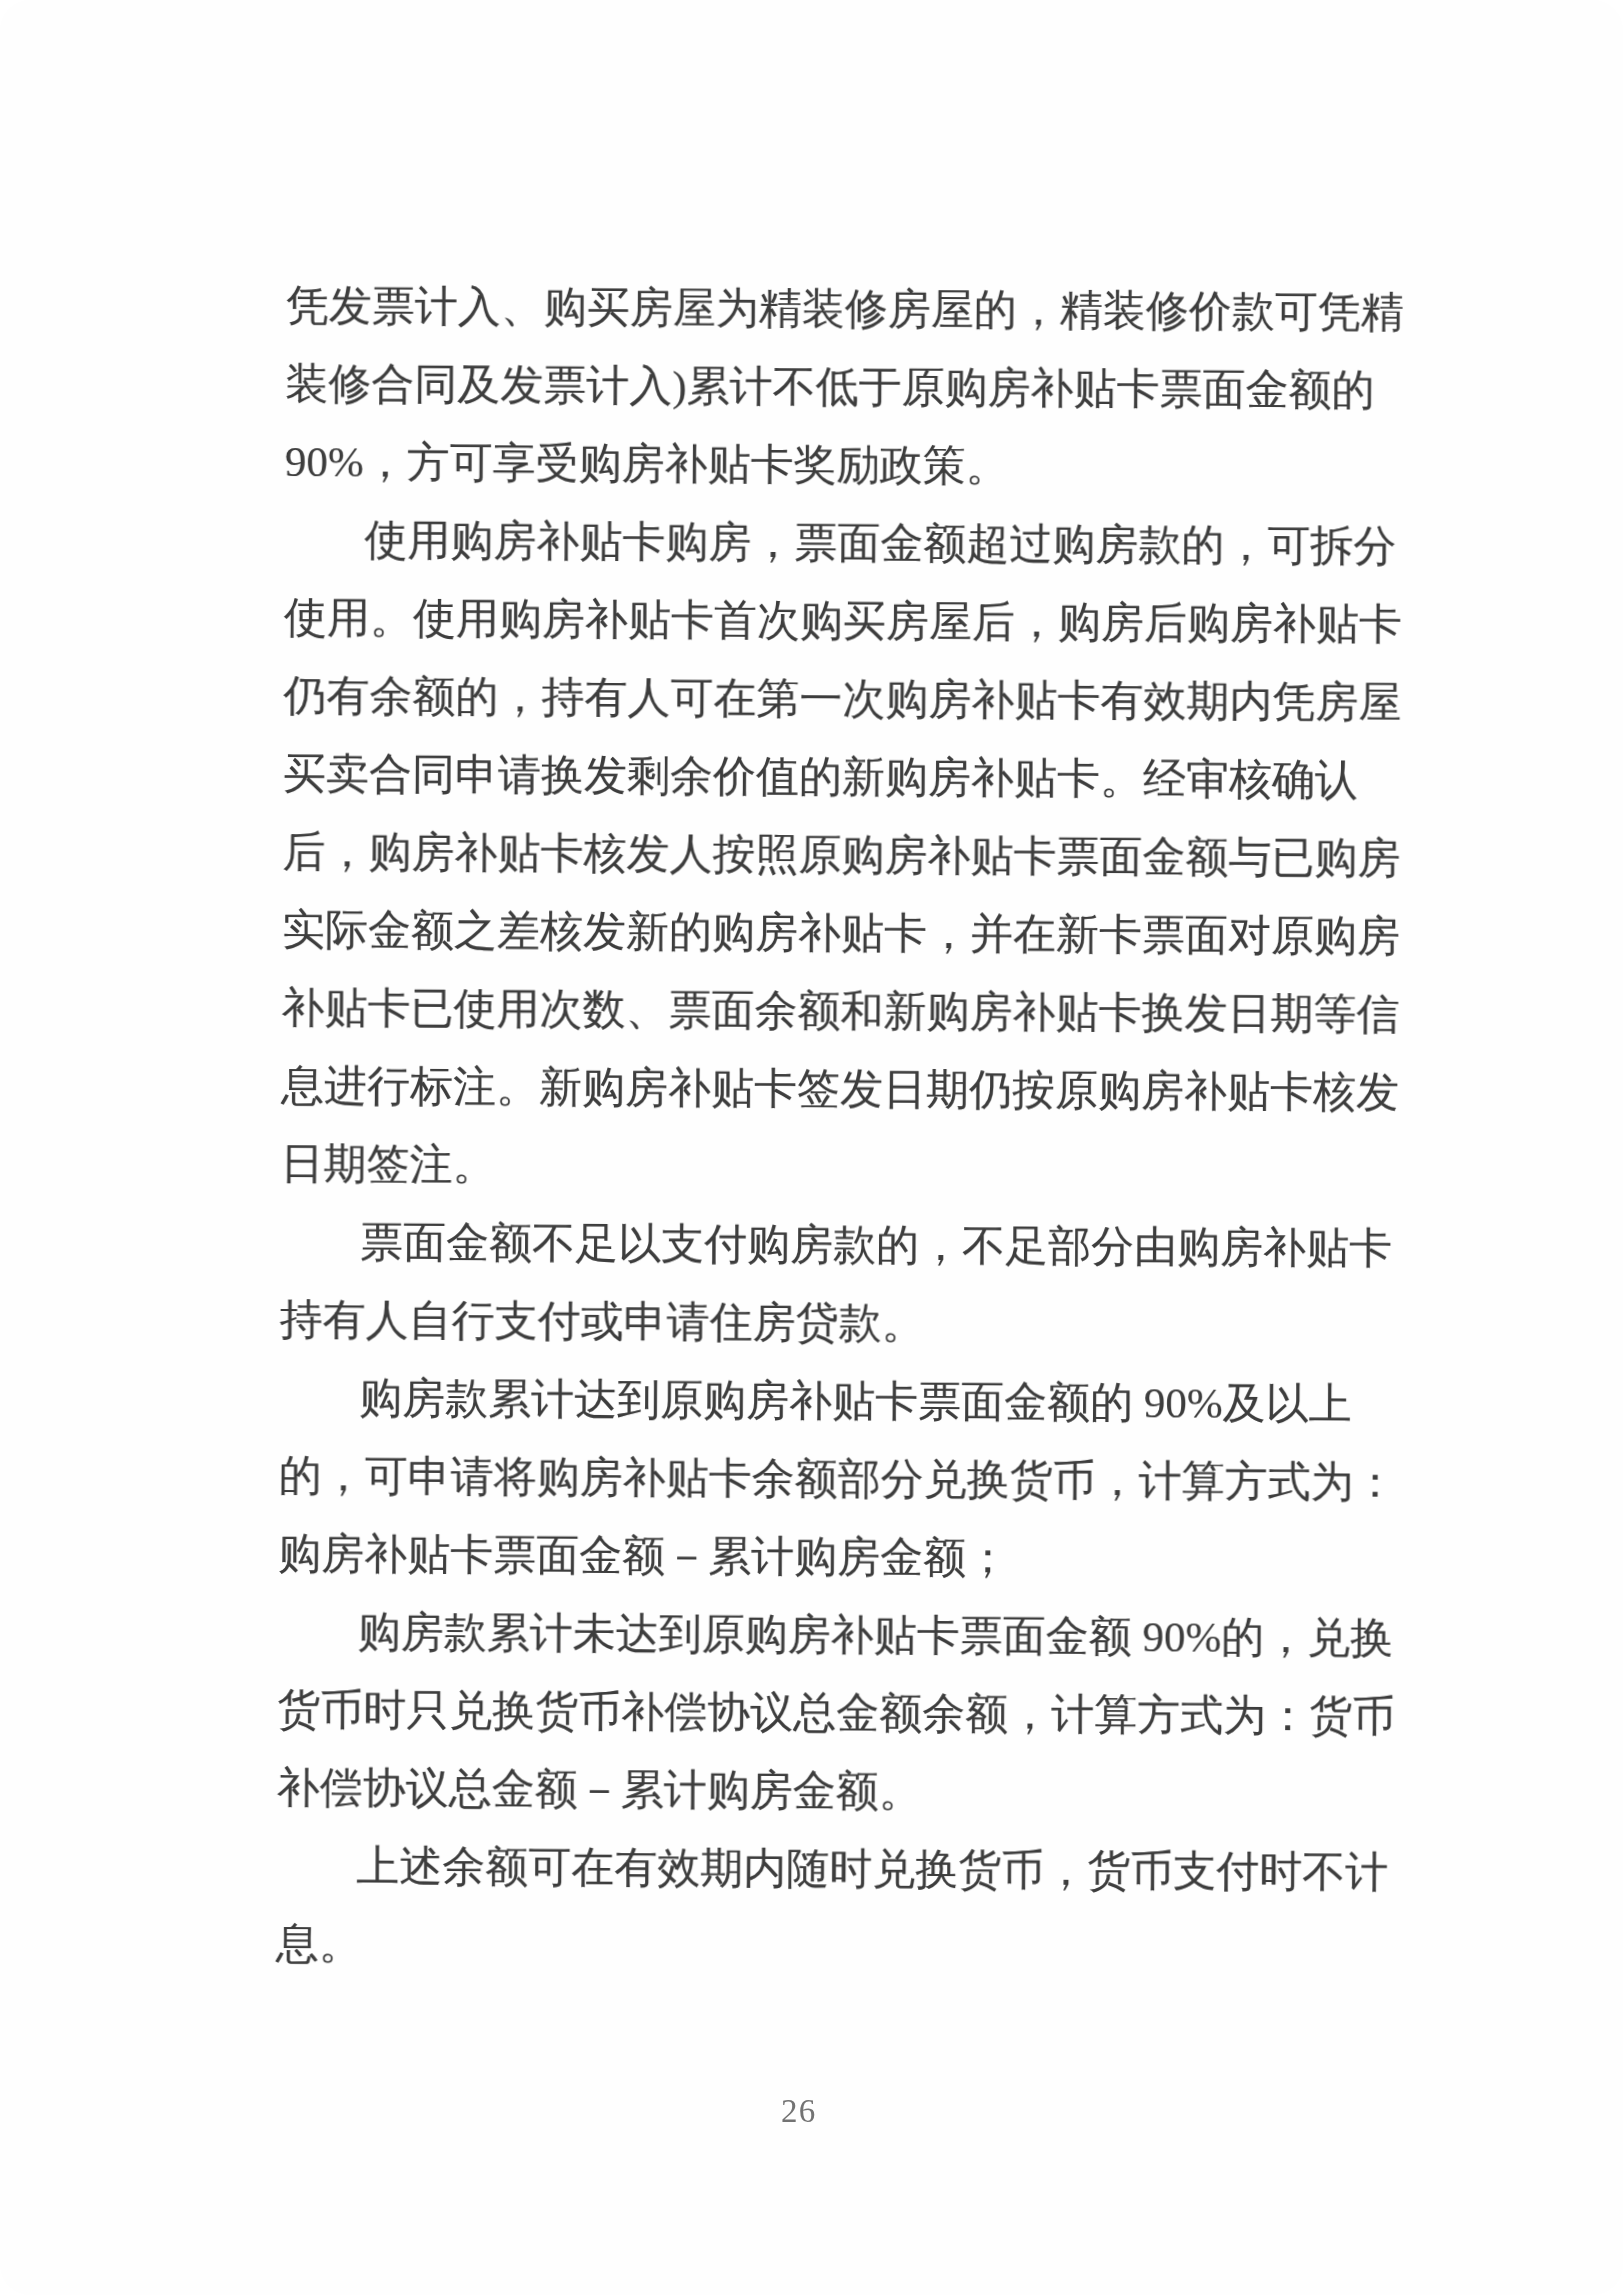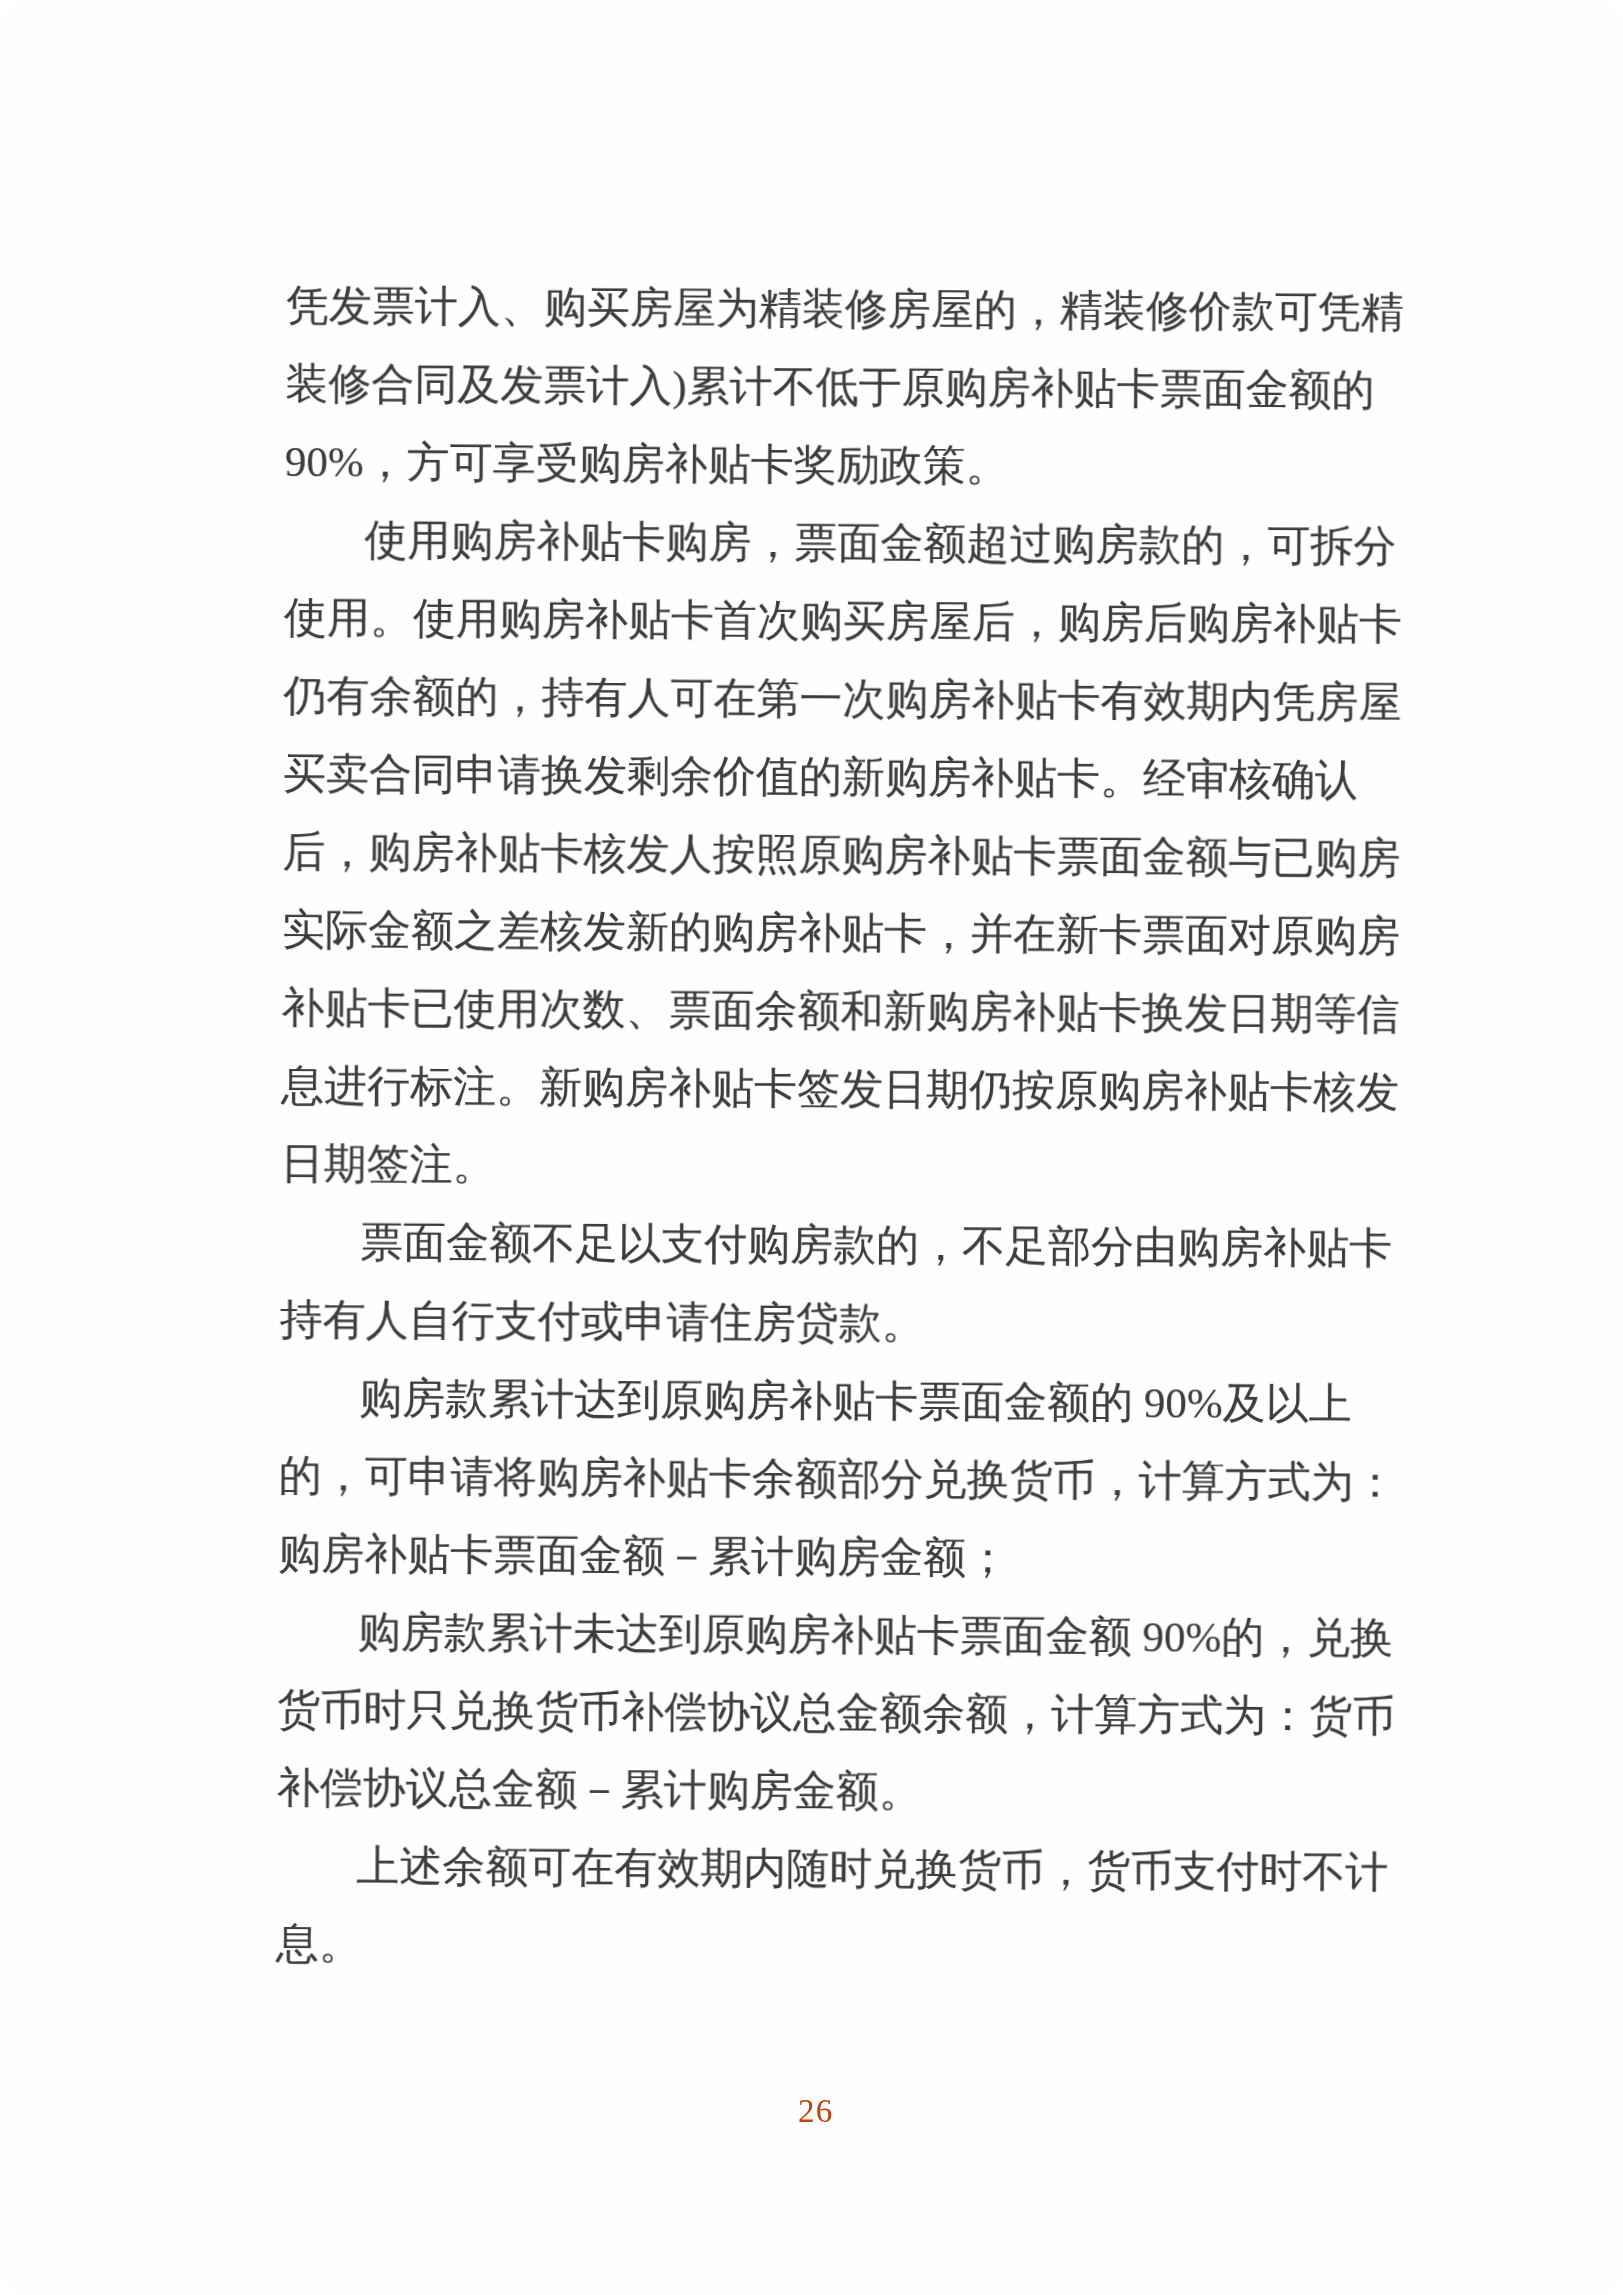--- a/index.html
+++ b/index.html
@@ -41,25 +41,25 @@
     white-space: nowrap;
     letter-spacing: 0px;
     text-shadow: 0.4px 0.4px 0.5px rgba(70,70,70,0.35);
     font-weight: 400;
   }
   .text-line.indent {
     padding-left: 80px;
   }
   .page-number {
     position: absolute;
-    left: 798px;
+    left: 781px;
     top: 2092px;
     font-size: 33px;
     line-height: 39px;
-    color: #c2410c;
+    color: #737373;
     letter-spacing: 1.3px;
     filter: blur(0.2px);
     text-align: right;
   }
 </style>
 </head>
 <body>
 
 <div class="page">
   <div class="text-block">

